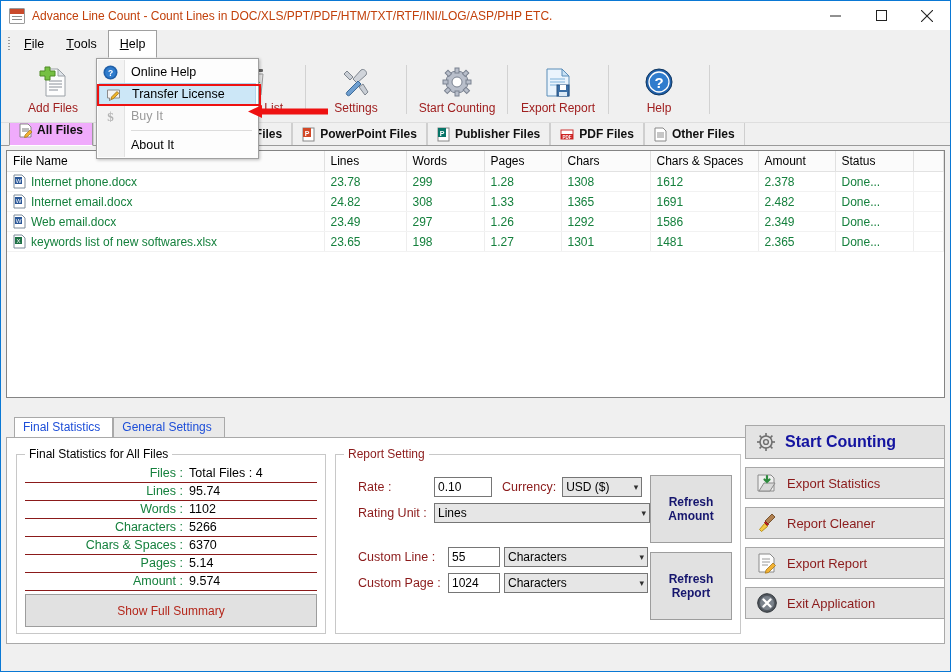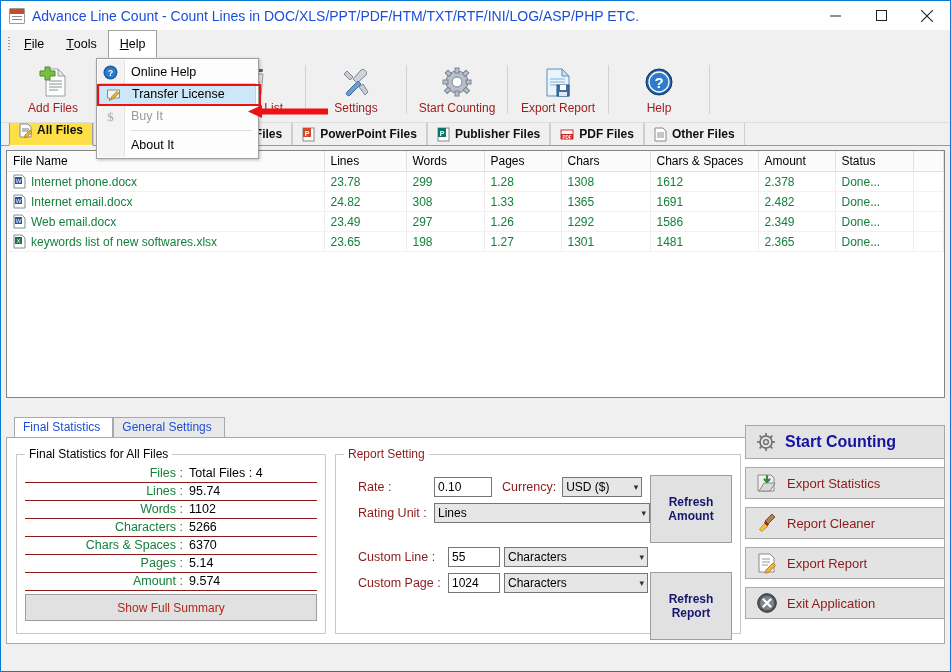--- a/index.html
+++ b/index.html
@@ -38,22 +38,22 @@
   }
   .title-icon::after{
     content:"";
     position:absolute; left:2px; top:7px; right:2px; bottom:2px;
     background:
       linear-gradient(#8c8c8c,#8c8c8c) 0 0/100% 1px no-repeat,
       linear-gradient(#8c8c8c,#8c8c8c) 0 3px/100% 1px no-repeat,
       linear-gradient(#8c8c8c,#8c8c8c) 0 6px/70% 1px no-repeat;
   }
   .title-text {
-    font-size: 14px;
-    color: #1d4ed8;
+    font-size: 12px;
+    color: #c2410c;
     white-space: nowrap;
   }
   .win-buttons {
     position: absolute;
     right: 0; top: 0;
     height: 29px;
     display: flex;
   }
   .win-btn {
     width: 46px; height: 29px;
@@ -189,21 +189,21 @@
     display:flex; align-items:center; gap:5px;
     height: 22px;
     padding: 0 9px;
     font-size: 12px;
     font-weight: bold;
     color: #101010;
     border-left: 1px solid #cfcfcf;
     border-right: 1px solid #cfcfcf;
   }
   .ftab.active {
-    background: #fde047;
+    background: #f0abfc;
     border: 1px solid #9a9a9a;
     border-bottom: 1px solid #ffffff;
     margin-bottom: -1px;
     height: 32px;
   }
 
   
   .listwrap {
     margin: 4px 5px 0 5px;
     height: 248px;
@@ -285,21 +285,21 @@
     border-bottom: 1px solid #8b1a1a;
     padding: 1px 0 2px 0;
     font-size: 12.5px;
   }
   .stat-row:last-of-type { border-bottom: none; }
   .stat-label { flex: 1; text-align: right; padding-right: 6px; color: #15803d; }
   .stat-value { width: 128px; color: #000; }
   .summary-btn {
     margin-top: 3px;
     width: 100%;
-    height: 27px;
+    height: 33px;
     background: #e1e1e1;
     border: 1px solid #9d9d9d;
     color: #b4261a;
     font-size: 12px;
     display:flex; align-items:center; justify-content:center;
   }
 
   
   .report { width: 404px; margin-left: 8px; }
   .rrow { display:flex; align-items:center; margin-bottom: 6px; }
@@ -784,21 +784,21 @@
             <div class="rrow">
               <div class="rlabel" style="width:90px">Custom Page :</div>
               <div class="inp" style="width:52px">1024</div>
               <div class="sel" style="width:144px; margin-left:4px">
                 <span>Characters</span>
                 <span class="cv">▾</span>
               </div>
             </div>
           </div>
 
-          <div style="width:82px; padding-top:10px; display:flex; flex-direction:column; gap:29px;">
+          <div style="width:82px; padding-top:10px; display:flex; flex-direction:column; gap:9px;">
             <div class="rbtn" style="height:68px">
               <div>
                 <div>Refresh</div>
                 <div>Amount</div>
               </div>
             </div>
             <div class="rbtn" style="height:68px">
               <div>
                 <div>Refresh</div>
                 <div>Report</div>

